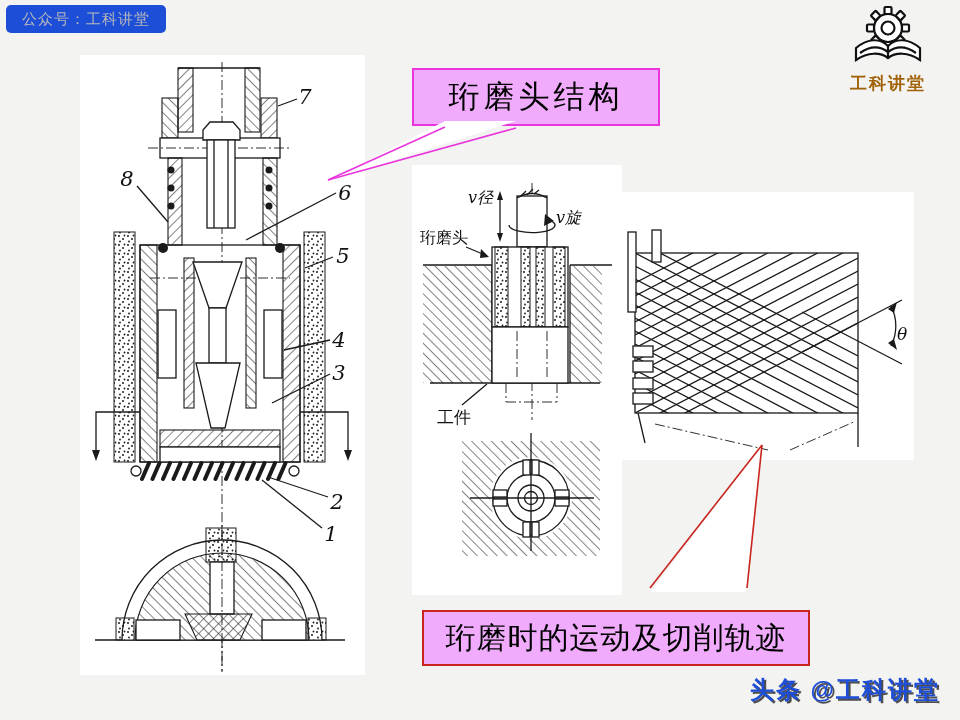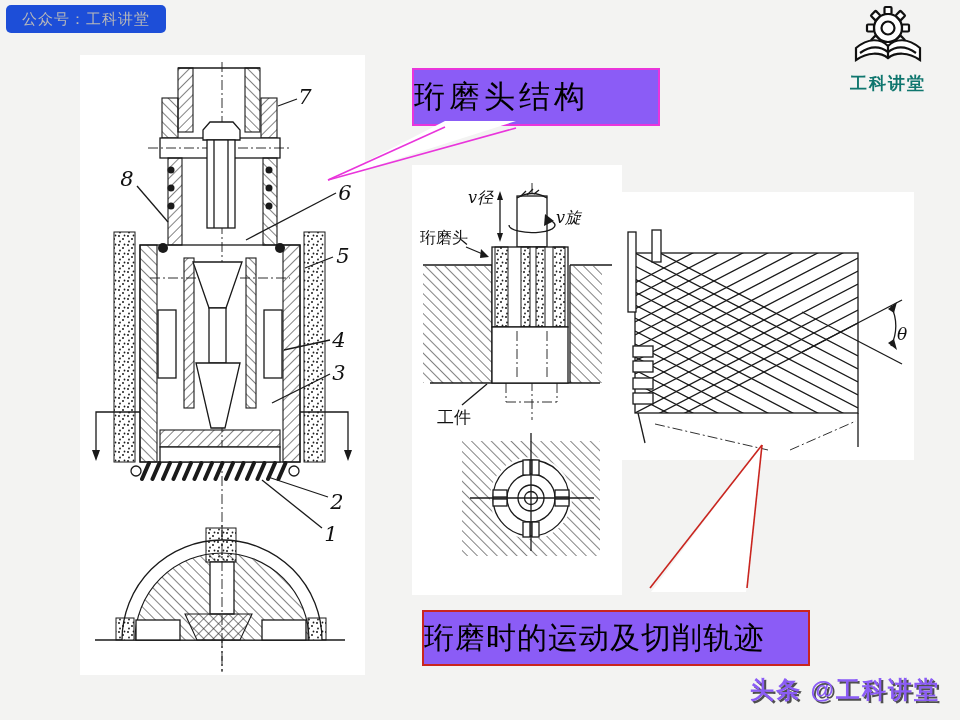--- a/index.html
+++ b/index.html
@@ -10,37 +10,37 @@
   }
   .badge{
     position:absolute;left:6px;top:5px;height:28px;line-height:28px;
     padding:0 16px;background:#1d4ed8;color:#b9b9b9;font-size:15px;
     border-radius:5px;letter-spacing:1px;
   }
   .logo{
     position:absolute;right:14px;top:4px;width:116px;text-align:center;
   }
   .logo-text{
-    font-weight:bold;font-size:17px;color:#0f766e;letter-spacing:2px;margin-top:-2px;
+    font-weight:bold;font-size:17px;color:#a16207;letter-spacing:2px;margin-top:-2px;
     font-family:"Liberation Sans","DejaVu Sans",sans-serif;
   }
   svg.art,svg.overlay{position:absolute;left:0;top:0;width:960px;height:720px;}
   svg.overlay{pointer-events:none;}
   .box{
-    position:absolute;background:#8b5cf6;display:flex;align-items:center;justify-content:flex-start;
+    position:absolute;background:#f0abfc;display:flex;align-items:center;justify-content:center;
     font-family:"Liberation Serif","DejaVu Serif",serif;color:#000;
   }
   .box-top{
     left:412px;top:68px;width:244px;height:54px;border:2px solid #e935db;font-size:31px;letter-spacing:4px;
   }
   .box-bottom{
     left:422px;top:610px;width:384px;height:52px;border:2px solid #c9251f;font-size:30px;letter-spacing:1px;
   }
   .watermark{
-    position:absolute;right:20px;top:674px;font-size:24px;font-weight:bold;color:#8b5cf6;
+    position:absolute;right:20px;top:674px;font-size:24px;font-weight:bold;color:#1d4ed8;
     text-shadow:2px 2px 0 #4f4f4f;letter-spacing:2px;
   }
   
   .s{stroke:#1a1a1a;fill:none;stroke-width:1.3;}
   .sw{stroke:#1a1a1a;fill:#ffffff;stroke-width:1.3;}
   .hA{fill:url(#h45);stroke:#1a1a1a;stroke-width:1.1;}
   .hB{fill:url(#h135);stroke:#1a1a1a;stroke-width:1.1;}
   .st{fill:url(#dots);stroke:#1a1a1a;stroke-width:1;}
   .cl{stroke-dasharray:10 3 2 3;stroke-width:0.9;}
   .num{font:italic 21px "DejaVu Serif","Liberation Serif",serif;fill:#111;}

